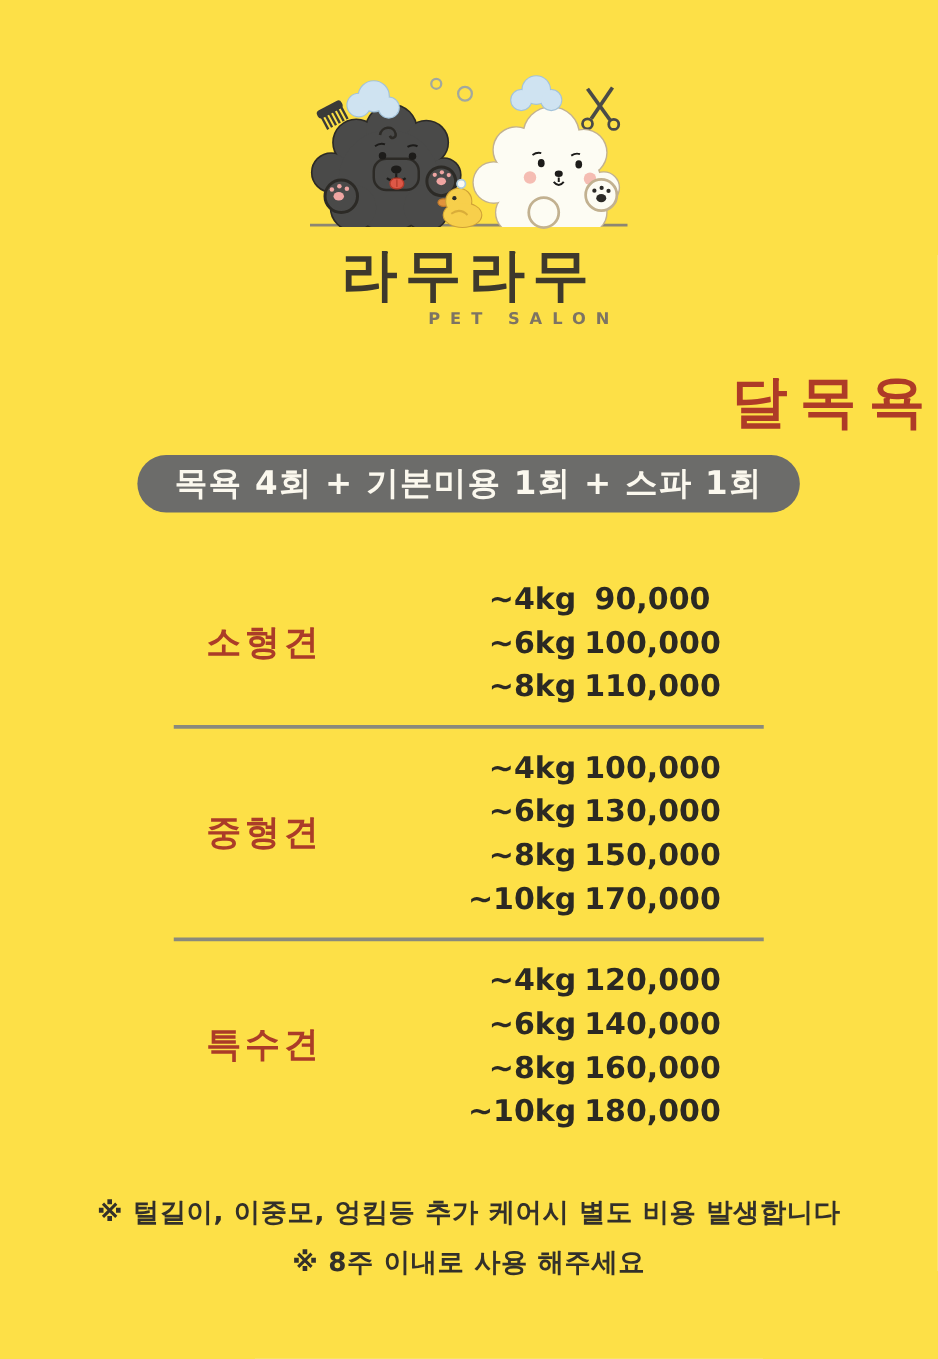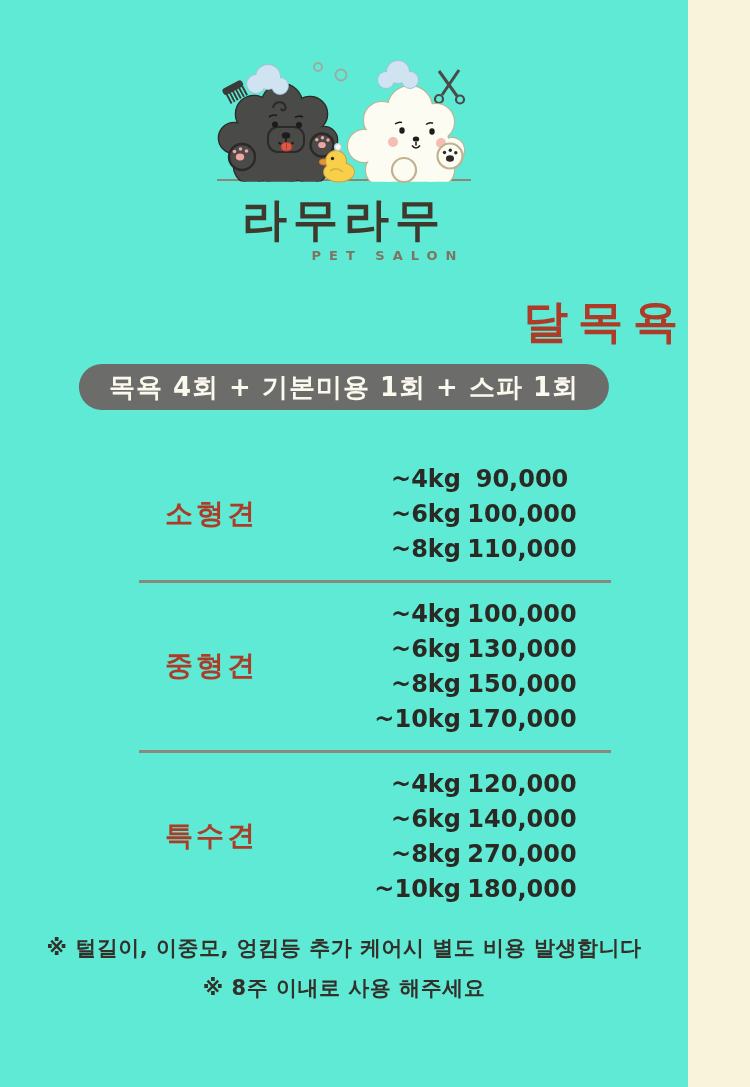--- a/index.html
+++ b/index.html
@@ -1,21 +1,21 @@
 <!DOCTYPE html>
 <html><head>
 <meta charset="utf-8">
 <style>
   html,body { margin:0; padding:0; }
   body {
     width:750px; height:1087px;
     font-family:"DejaVu Sans", sans-serif;
     background:#faf3dc;
   }
-  .poster { position:relative; width:688px; height:1087px; background:#5eead4; overflow:hidden; }
+  .poster { position:relative; width:750px; height:1087px; background:#fde047; overflow:hidden; }
 
   .illo { position:absolute; top:58px; left:50%; transform:translateX(-50%); }
 
   .logo   { position:absolute; top:190px; width:100%; text-align:center;
             font-size:45px; font-weight:700; letter-spacing:6px; color:#3e392c; }
   .logo-sub { position:absolute; top:248px; width:100%; text-align:center;
             font-size:13px; font-weight:700; letter-spacing:8px; color:#7d7463;padding-left:44px; }
 
   .title  { position:absolute; top:292px; width:100%; text-align:right; margin:0;
             font-size:45px; font-weight:800; letter-spacing:10px; padding-left:10px;
@@ -31,21 +31,21 @@
   .menu section.bordered { border-bottom:3px solid #8a8a7c; }
   .label  { width:200px; padding-left:26px; box-sizing:border-box;
             font-size:28px; font-weight:700; letter-spacing:3px; color:#ab3c28; }
   .rows   { flex:1; display:flex; flex-direction:column; }
   .row    { display:flex; justify-content:flex-end; align-items:center;
             height:35px; margin-right:28px;
             font-size:24px; font-weight:700; color:#2b2923; }
   .cell-w { width:95px;  text-align:right; }
   .cell-p { width:122px; text-align:center; }
 
-  .notes  { position:absolute; top:928px; width:100%; text-align:center;
+  .notes  { position:absolute; top:950px; width:100%; text-align:center;
             font-size:21px; font-weight:600; color:#33302a; line-height:40px;
             letter-spacing:0.5px; }
 </style>
 </head>
 <body>
 
 <div class="poster">
 
   <svg class="illo" width="260" height="135" viewBox="0 0 260 135">
     <defs>
@@ -248,21 +248,21 @@
         <div class="row">
           <span class="cell-w">~4kg</span>
           <span class="cell-p">120,000</span>
         </div>
         <div class="row">
           <span class="cell-w">~6kg</span>
           <span class="cell-p">140,000</span>
         </div>
         <div class="row">
           <span class="cell-w">~8kg</span>
-          <span class="cell-p">270,000</span>
+          <span class="cell-p">160,000</span>
         </div>
         <div class="row">
           <span class="cell-w">~10kg</span>
           <span class="cell-p">180,000</span>
         </div>
       </div>
     </section>
 
   </div>
 

